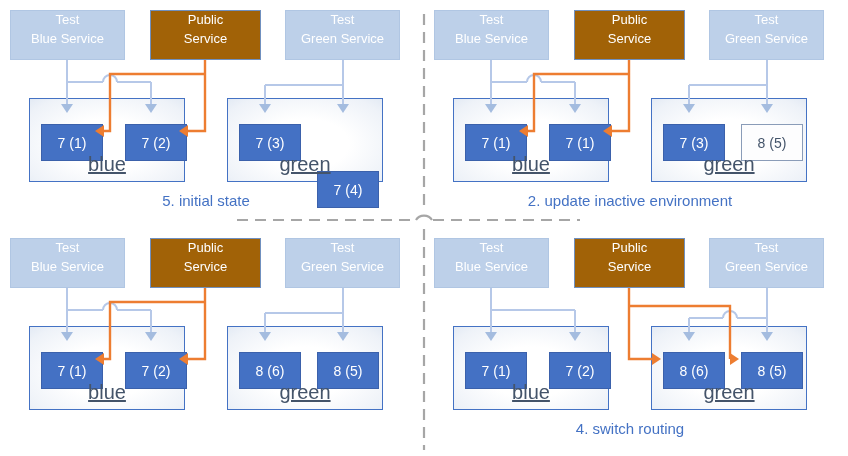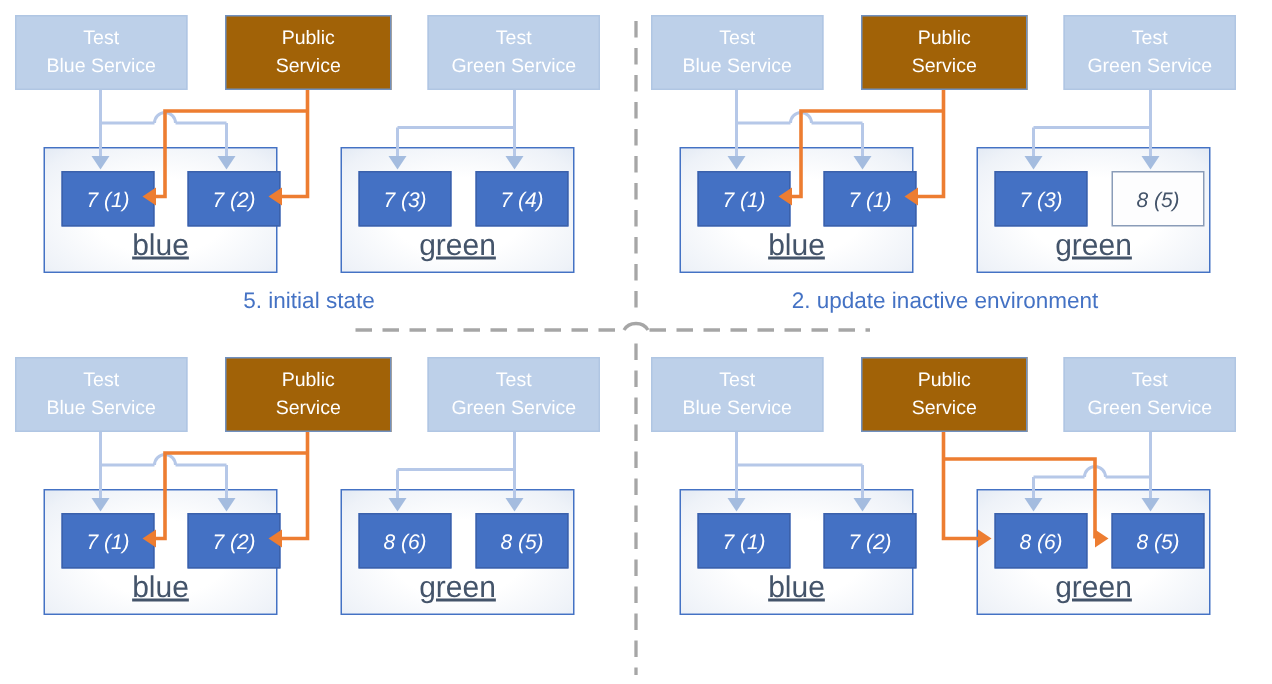--- a/index.html
+++ b/index.html
@@ -1,25 +1,25 @@
 <!DOCTYPE html>
 <html><head>
 <meta charset="utf-8">
 <style>
   html,body{margin:0;padding:0;background:#ffffff;font-family:"Liberation Sans",sans-serif;}
   .stage{position:relative;width:848px;height:456px;background:#ffffff;overflow:hidden;}
   .panel{position:absolute;width:424px;height:228px;}
-  .svc{position:absolute;top:10px;height:50px;display:flex;align-items:center;justify-content:center;
+  .svc{position:absolute;top:10px;height:50px;display:flex;justify-content:center;
        text-align:center;font-size:13px;line-height:1.45;color:#ffffff;white-space:pre-line;box-sizing:border-box;}
   .svc.test{background:#bdd0e9;border:1px solid #b0c6e3;}
   .svc.public{background:#a16207;border:1px solid #7090bf;}
   .env{position:absolute;top:98px;width:156px;height:84px;border:1px solid #4472c4;box-sizing:border-box;
        background:radial-gradient(ellipse at 50% 55%, #ffffff 40%, #eef2f8 85%, #e3eaf4 100%);}
-  .pod{position:absolute;top:15px;width:62px;height:37px;background:#4471c4;border:1px solid #3b61ab;
-       color:#ffffff;font-size:14px;display:flex;align-items:center;justify-content:center;box-sizing:border-box;font-style:italic;}
+  .pod{position:absolute;top:25px;width:62px;height:37px;background:#4471c4;border:1px solid #3b61ab;
+       color:#ffffff;font-size:14px;display:flex;align-items:center;justify-content:center;box-sizing:border-box;}
   .pod.outline{background:#fdfdfe;border:1px solid #8a9cb8;color:#44546a;}
   .env-label{position:absolute;left:0;right:0;bottom:5px;text-align:center;font-size:20px;color:#44546a;text-decoration:underline;}
   .caption{position:absolute;top:192px;left:206px;transform:translateX(-50%);
            font-size:15px;color:#4472c4;white-space:nowrap;}
   .arrows{position:absolute;left:0;top:0;pointer-events:none;}
   .lb{stroke:#b6c8e8;stroke-width:2;fill:none;}
   .lbh{fill:#a4bcdf;}
   .or{stroke:#ed7d31;stroke-width:2.4;fill:none;}
   .orh{fill:#ed7d31;}
   .divider{position:absolute;left:0;top:0;pointer-events:none;}
@@ -44,21 +44,21 @@
       <span>Test
 Green Service</span>
     </div>
     <div class="env" style="left:29px;">
       <div class="pod" style="left:11px;">7 (1)</div>
       <div class="pod" style="left:95px;">7 (2)</div>
       <div class="env-label">blue</div>
     </div>
     <div class="env" style="left:227px;">
       <div class="pod" style="left:11px;">7 (3)</div>
-      <div class="pod" style="left:89px;">7 (4)</div>
+      <div class="pod" style="left:89px;margin-top:47px;">7 (4)</div>
       <div class="env-label">green</div>
     </div>
     <svg class="arrows" width="424" height="228" viewBox="0 0 424 228">
       <path class="lb" d="M67,60 V82 M67,82 H103 M117,82 H151 M67,82 V104.5 M151,82 V104.5 M343,60 V85 M265,85 H343 M265,85 V104.5 M343,85 V104.5"></path>
       <path class="lb" d="M103,82 A7 7 0 0 1 117,82"></path>
       <g class="lbh">
         <polygon points="61,104 73,104 67,113"></polygon>
           <polygon points="145,104 157,104 151,113"></polygon>
         <polygon points="259,104 271,104 265,113"></polygon>
           <polygon points="337,104 349,104 343,113"></polygon>
@@ -184,20 +184,21 @@
           <polygon points="145,104 157,104 151,113"></polygon>
         <polygon points="259,104 271,104 265,113"></polygon>
           <polygon points="337,104 349,104 343,113"></polygon>
       </g>
       <path class="or" d="M205,60 V131 H228 M205,78 H306 V131"></path>
       <g class="orh">
         <polygon points="228,125 228,137 237,131"></polygon>
           <polygon points="306,125 306,137 315,131"></polygon>
       </g>
     </svg>
+    <div class="caption">4. switch routing</div>
   </div>
 
   <svg class="divider" width="848" height="456" viewBox="0 0 848 456">
     <path class="dash" d="M424,14 V212 M424,229 V450"></path>
     <path class="dash" d="M237,220 H415 M433,220 H580"></path>
     <path d="M416,220 A9 8 0 0 1 432,220"></path>
   </svg>
 
 </div>
 

